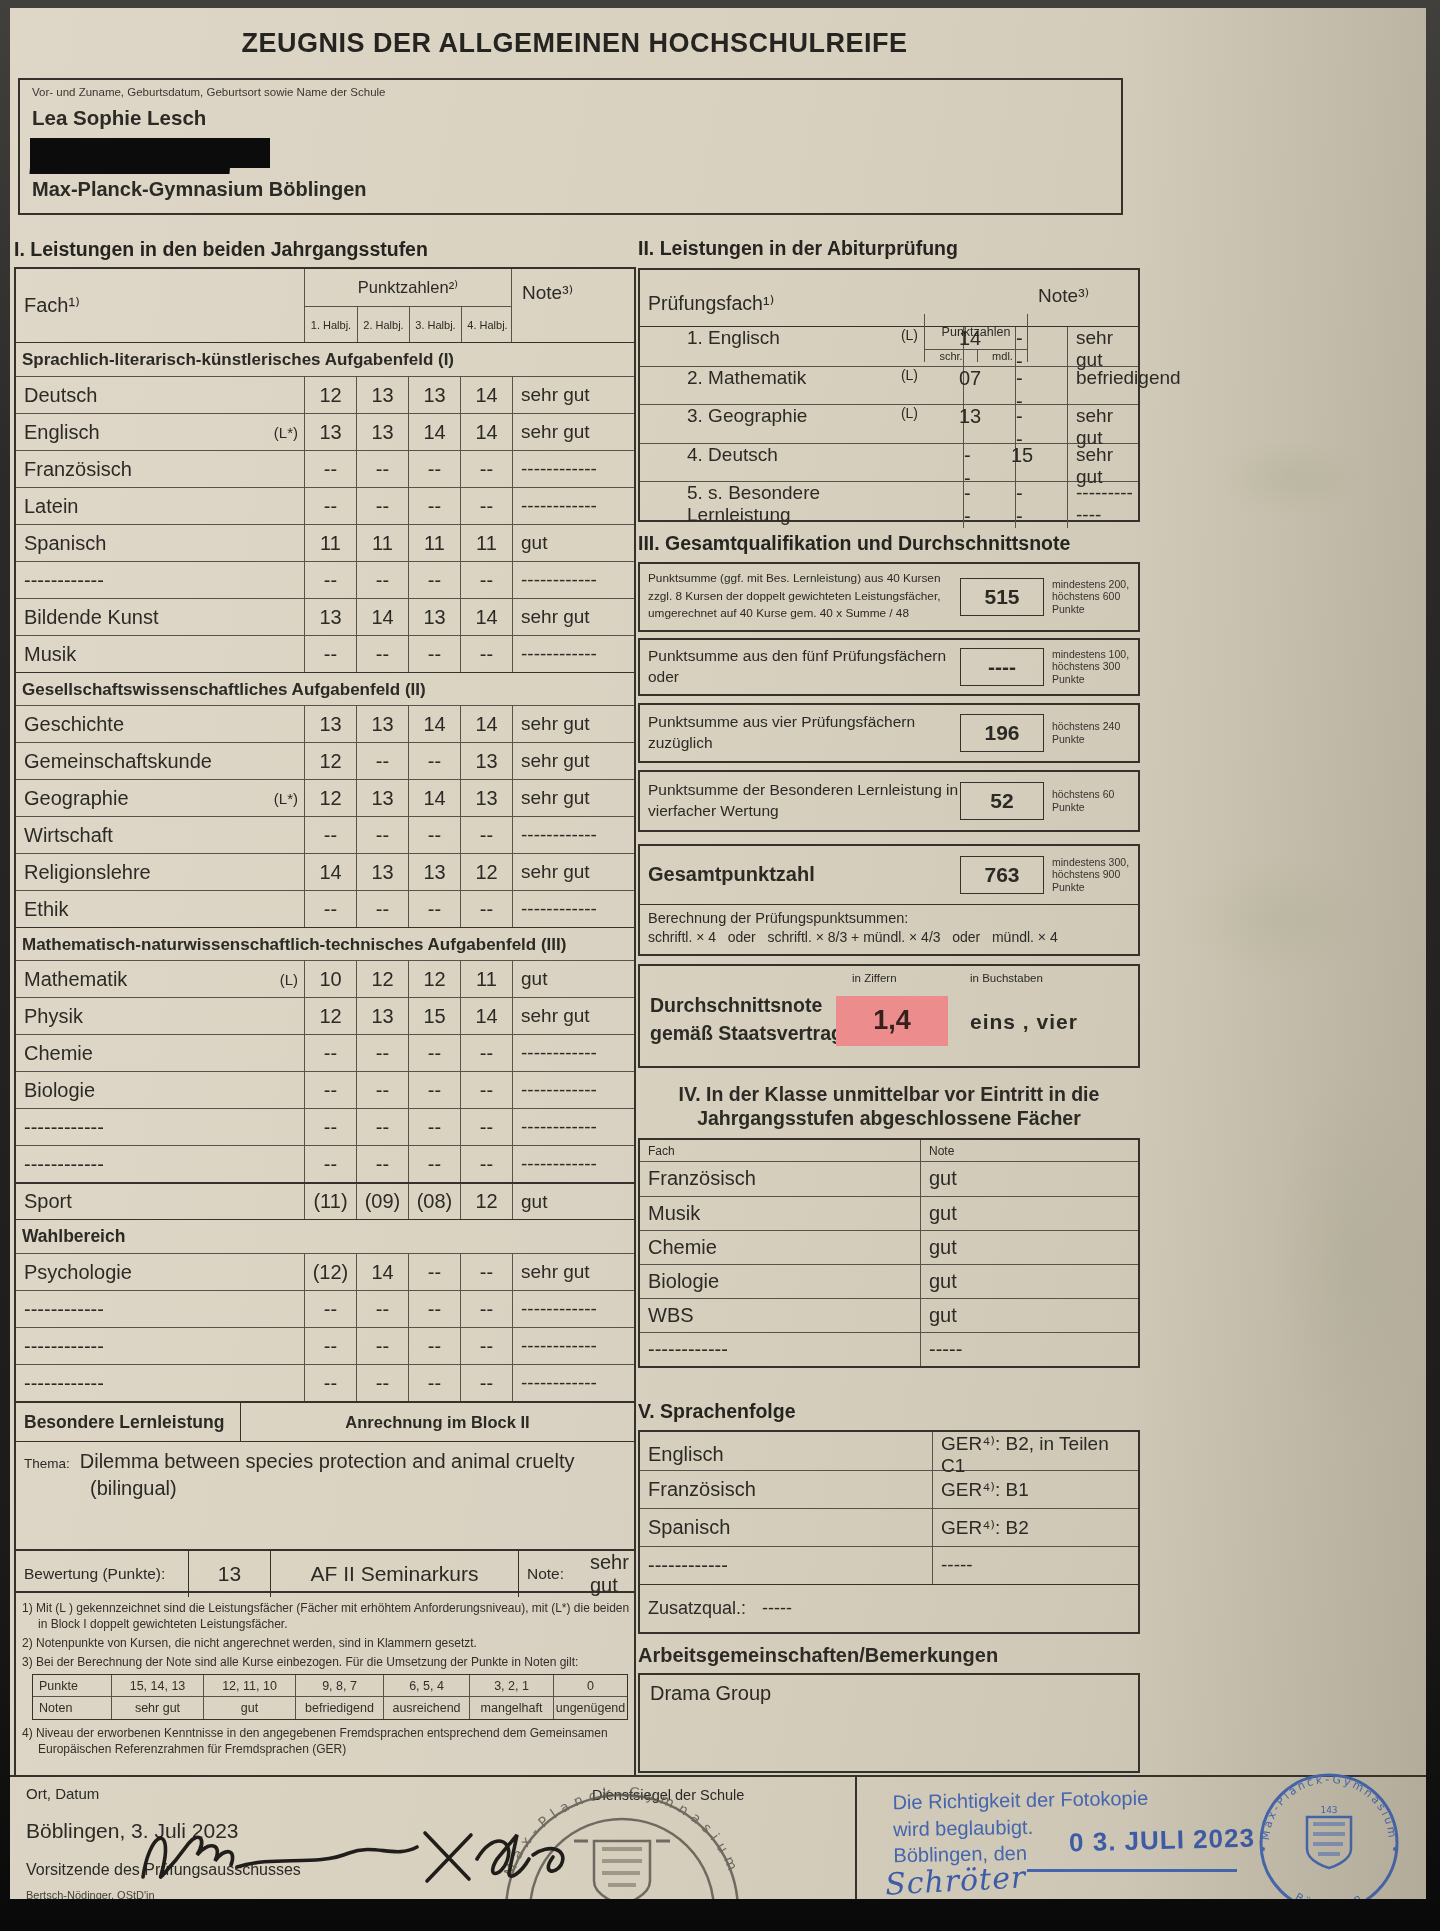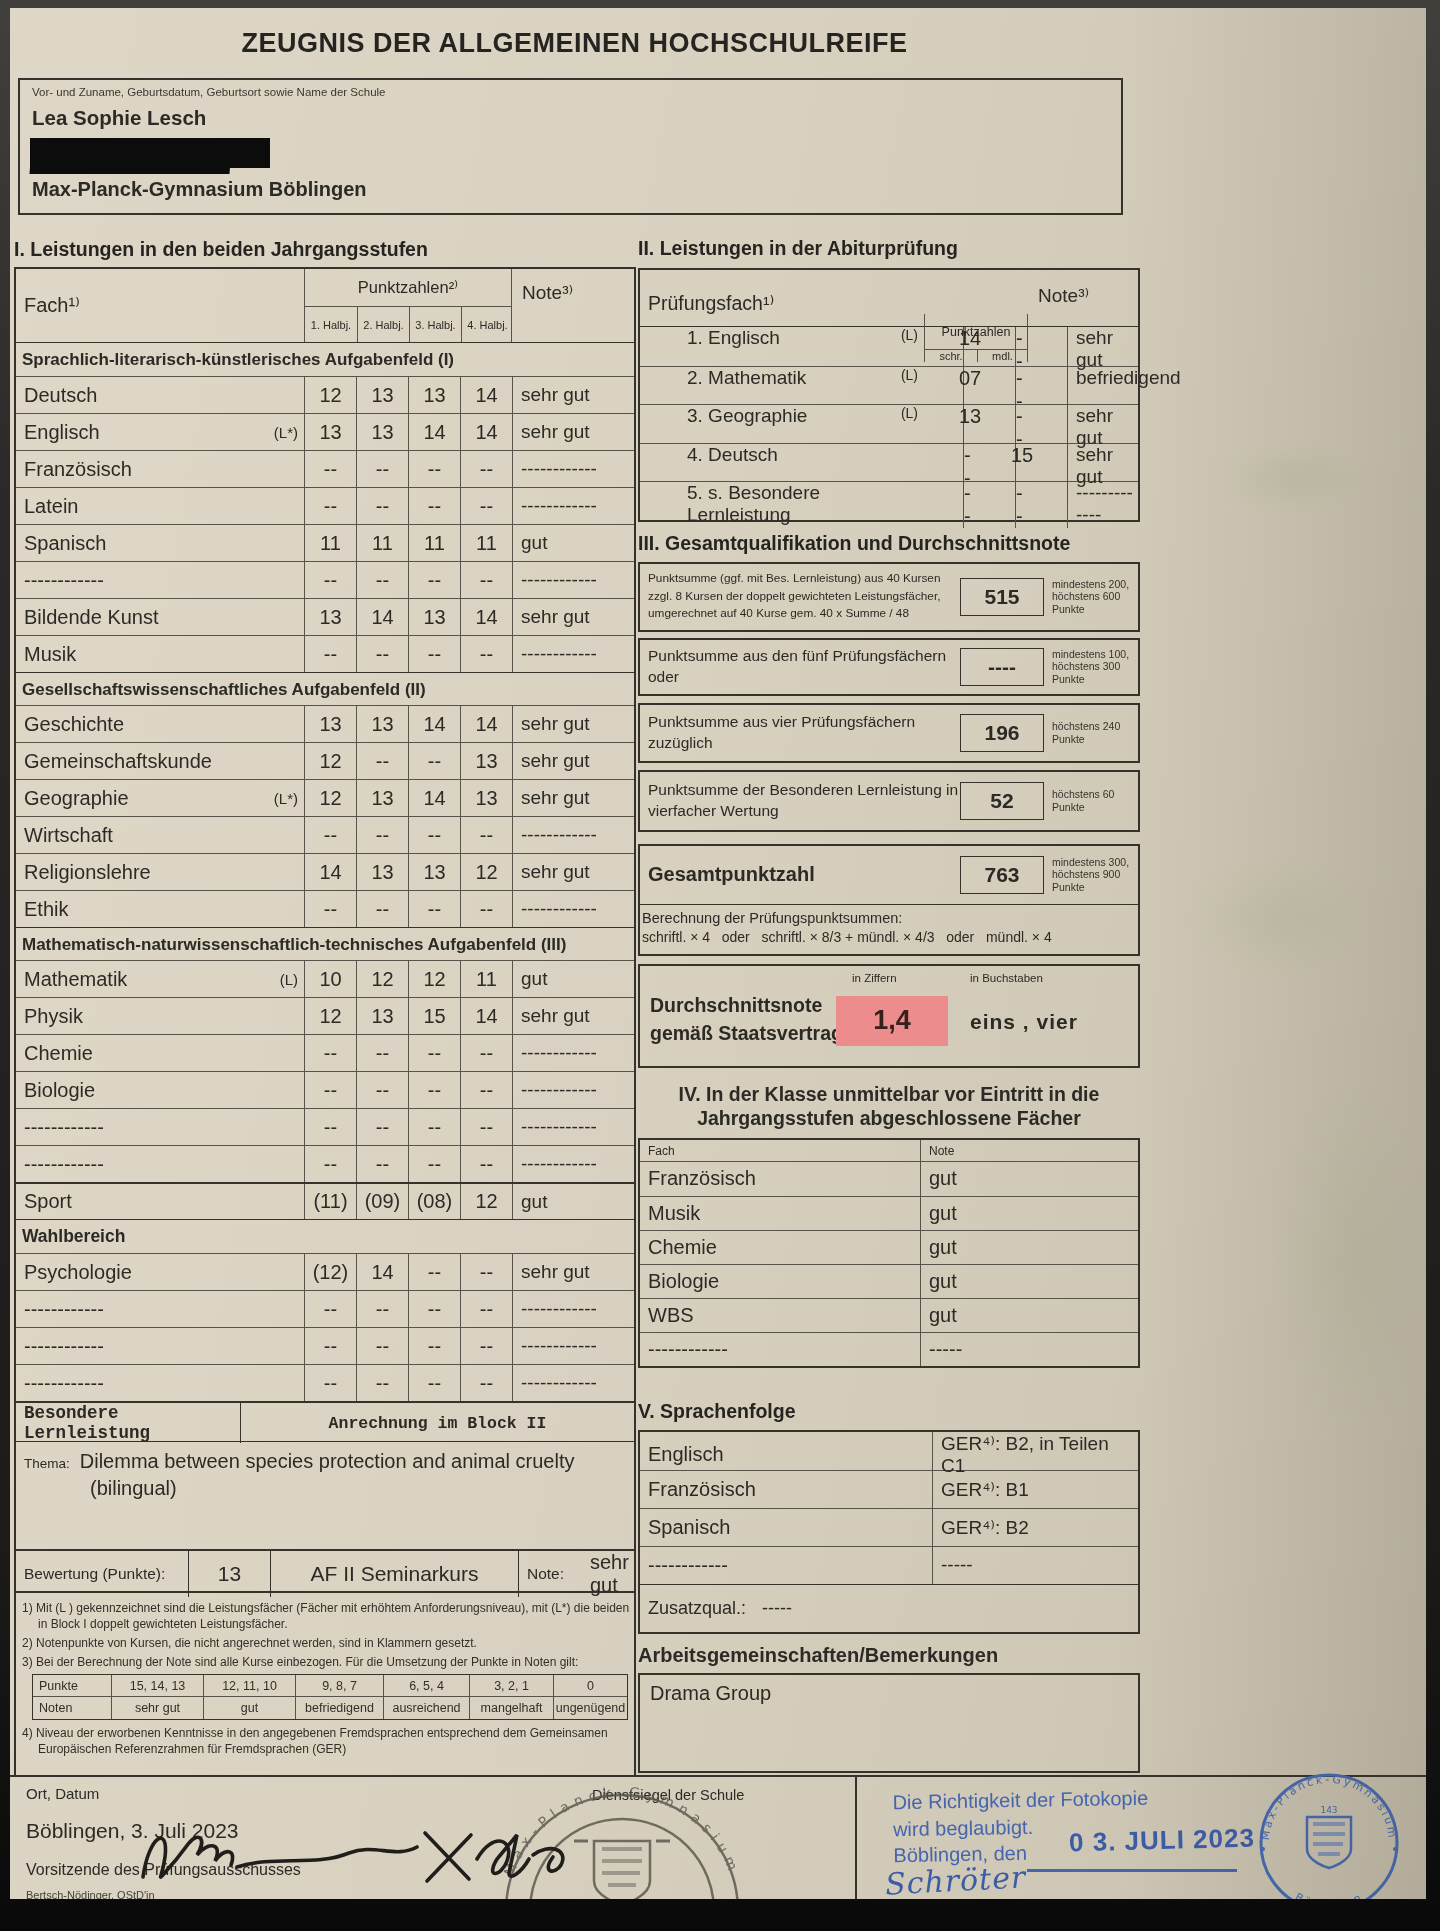--- a/index.html
+++ b/index.html
@@ -55,21 +55,21 @@
   .s1group.wahl{ height:34px; font-size:17.5px; }
   .s1subj{ height:37px; }
   .s1subj.strongtop{ border-top:2.5px solid var(--bd); }
   .s1subj .cell{ display:flex; align-items:center; border-left:1px solid var(--bl); }
   .s1subj .cell.fach{ border-left:none; justify-content:space-between; padding:0 6px 0 8px; }
   .fname{ font-size:20px; }
   .ftag{ font-size:15px; }
   .cell.num{ justify-content:center; font-size:20px; }
   .cell.note{ padding-left:8px; font-size:19px; }
   
-  .beshead{ display:grid; grid-template-columns:225px 1fr; border-top:2.5px solid var(--bd); height:40px;font-family:Liberation Mono, monospace; }
+  .beshead{ display:grid; grid-template-columns:225px 1fr; border-top:2.5px solid var(--bd); height:40px; }
   .beshead .bl1{ display:flex; align-items:center; padding-left:8px; font-weight:bold; font-size:17.5px; border-right:1.5px solid var(--bd); }
   .beshead .bl2{ display:flex; align-items:center; justify-content:center; font-size:16.5px; font-weight:bold; }
   .besbody{ height:108px; border-top:1.5px solid var(--bd); padding:8px 10px 0 8px; }
   .thema-line{ display:flex; align-items:baseline; }
   .thema-label{ font-size:13.5px; margin-right:10px; }
   .thema-text{ font-size:20px; }
   .thema-l2{ margin-left:66px; font-size:20px; margin-top:4px; }
   .bewrow{ display:grid; grid-template-columns:172px 82px 248px 62px 1fr; height:44px; border-top:2px solid var(--bd); border-bottom:2px solid var(--bd); }
   .bewrow>div{ display:flex; align-items:center; border-left:1.5px solid var(--bd); }
   .bewrow>div:first-child{ border-left:none; padding-left:8px; font-size:15.5px; }
@@ -106,21 +106,21 @@
   
   .qbox{ border:2px solid var(--bd); display:flex; align-items:center; padding:5px 8px 5px 8px; }
   .qtext{ width:312px; font-size:15.5px; line-height:1.3; white-space:pre-line; }
   .q1 .qtext{ font-size:11.8px; line-height:1.5; }
   .qval{ width:84px; height:38px; border:1.5px solid var(--bd); display:flex; align-items:center; justify-content:center;
          font-size:21px; font-weight:bold; margin-right:8px; background:rgba(255,255,255,.05); }
   .qlimit{ flex:1; font-size:10.5px; line-height:1.2; color:#36332c; }
   .qgesamt{ border:2px solid var(--bd); }
   .qgrow{ display:flex; align-items:center; padding:6px 8px; height:58px; }
   .qgrow .glab{ width:312px; font-size:20px; font-weight:bold; }
-  .qberech{ border-top:1.5px solid var(--bd); padding:5px 2px; height:50px; }
+  .qberech{ border-top:1.5px solid var(--bd); padding:5px 8px; height:50px; }
   .qberech .b1{ font-size:14.5px; }
   .qberech .b2{ font-size:14px; margin-top:3px; }
   .qnote{ position:relative; border:2px solid var(--bd); height:104px; }
   .qn-zif{ position:absolute; left:212px; top:6px; font-size:11.5px; }
   .qn-buch{ position:absolute; left:330px; top:6px; font-size:11.5px; }
   .qn-l1{ position:absolute; left:10px; top:28px; font-size:19.5px; font-weight:bold; }
   .qn-l2{ position:absolute; left:10px; top:56px; font-size:19.5px; font-weight:bold; }
   .qn-pink{ position:absolute; left:196px; top:30px; width:112px; height:50px; background:#ed8c8c;
             display:flex; align-items:center; justify-content:center; font-size:27px; font-weight:bold; color:#35201e; }
   .qn-words{ position:absolute; left:330px; top:44px; font-size:21px; font-weight:bold; letter-spacing:1px; }

